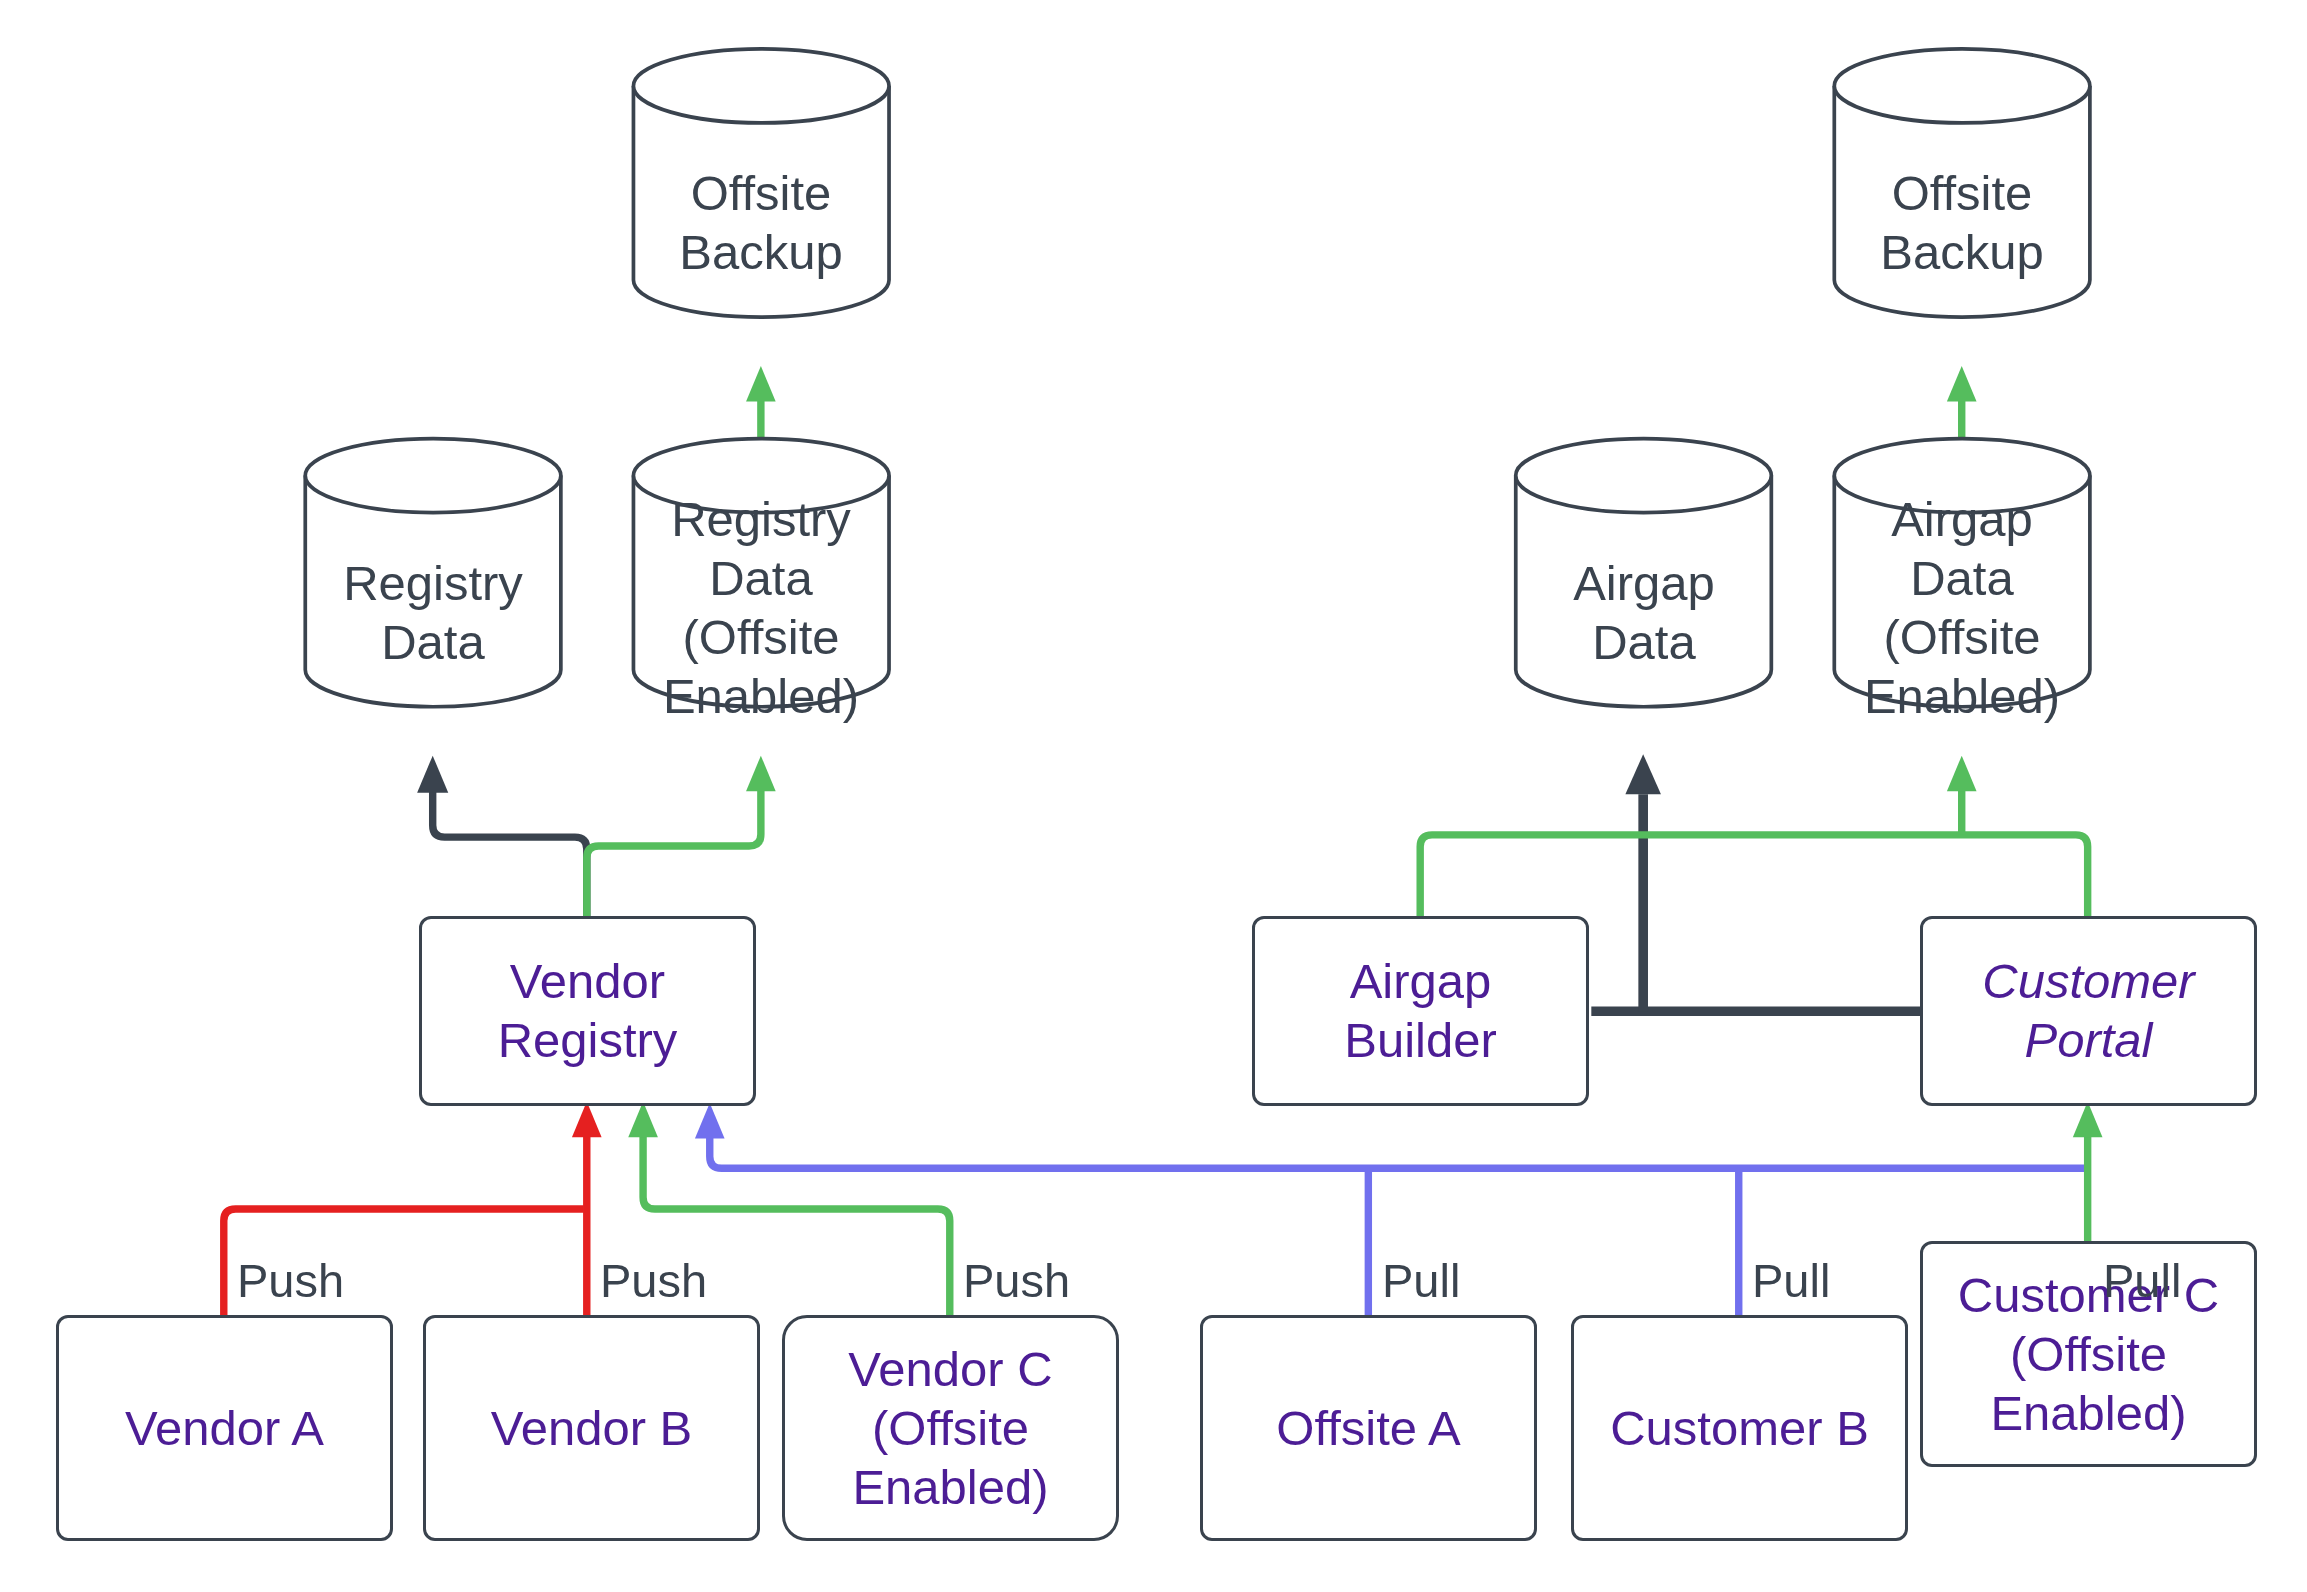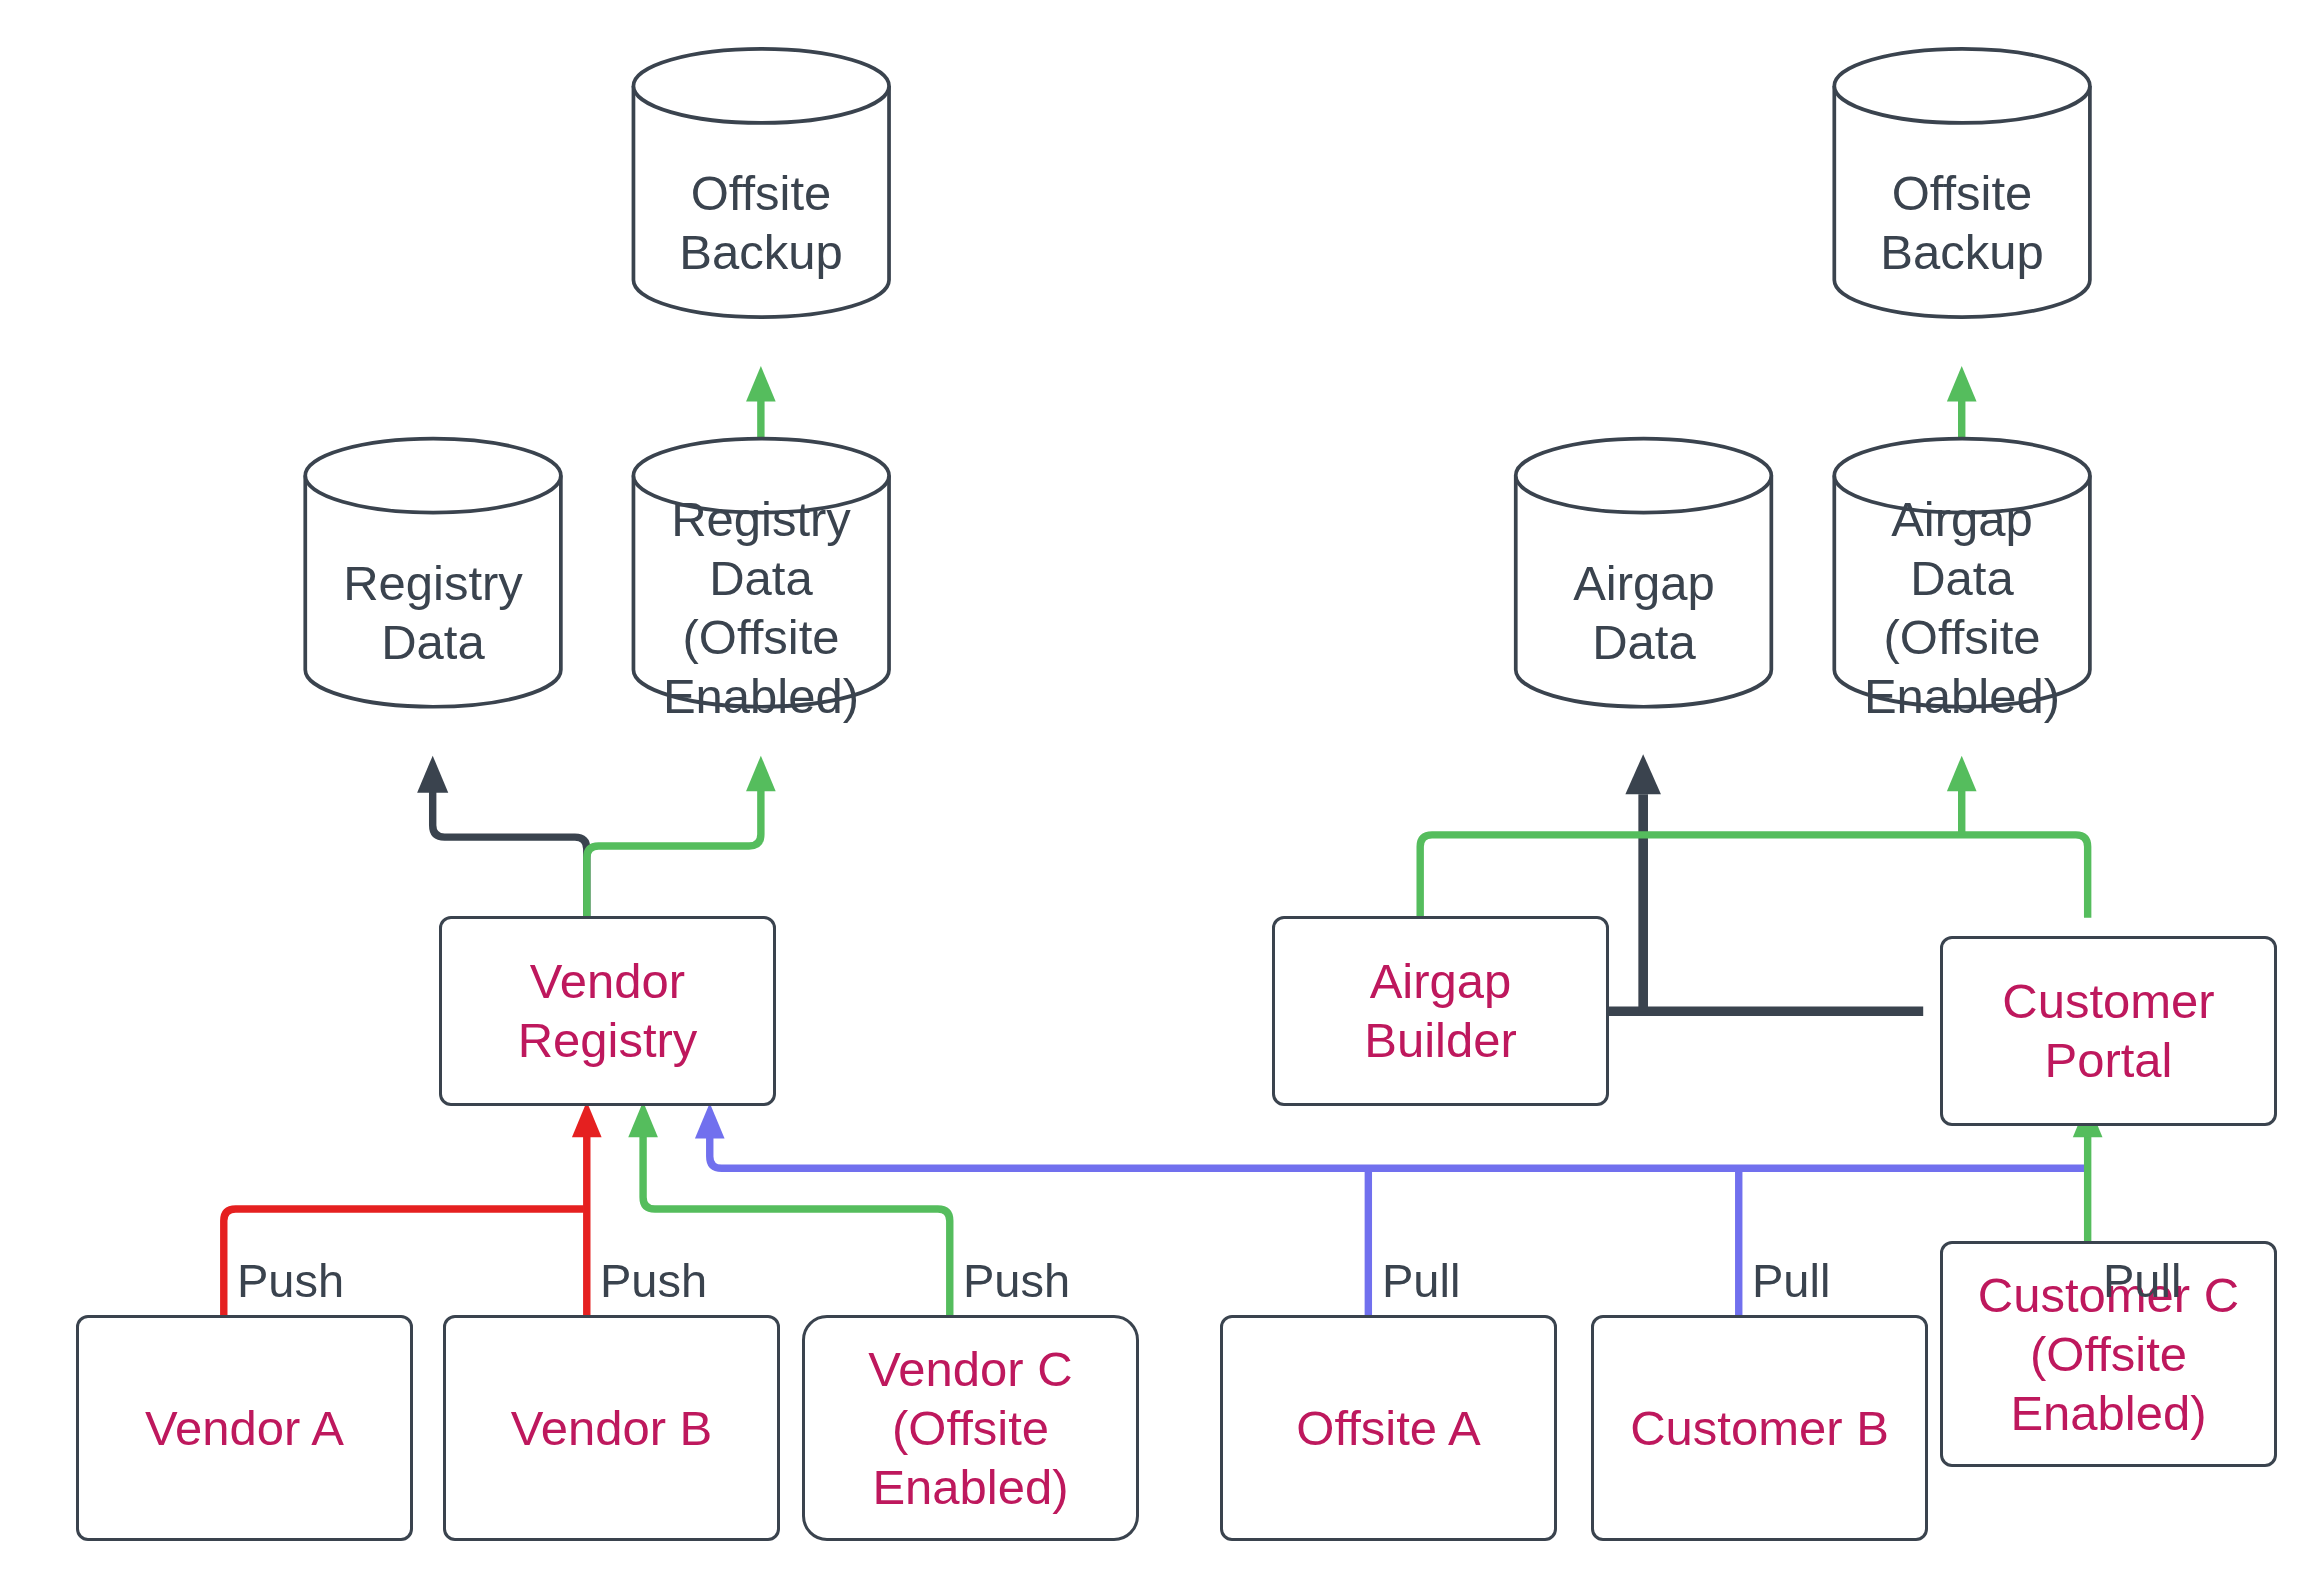--- a/index.html
+++ b/index.html
@@ -32,22 +32,21 @@
     background: #ffffff;
     border: 3.7px solid #3a434e;
     border-radius: 12px;
     display: flex;
     align-items: center;
     justify-content: center;
     text-align: center;
     white-space: pre-line;
     font-size: 49px;
     line-height: 59px;
-    color: #be185d;
-    margin-left: 20px;
+    color: #4c1d95;
   }
   .cyl-label {
     position: absolute;
     display: flex;
     align-items: center;
     justify-content: center;
     text-align: center;
     white-space: pre-line;
     font-size: 49px;
     line-height: 59px;
@@ -158,21 +157,21 @@
 Data</div>
   <div class="cyl-label" style="left:1834px; top:467px; width:256px; height:282px;">Airgap
 Data
 (Offsite
 Enabled)</div>
 
   <div class="box" style="left:419px; top:916px; width:337px; height:190px;">Vendor
 Registry</div>
   <div class="box" style="left:1252px; top:916px; width:337px; height:190px;">Airgap
 Builder</div>
-  <div class="box" style="left:1920px; top:936px; width:337px; height:190px;">Customer
+  <div class="box" style="left:1920px; top:916px; width:337px; height:190px;font-style:italic;">Customer
 Portal</div>
 
   <div class="box" style="left:56px; top:1315px; width:337px; height:226px;">Vendor A</div>
   <div class="box" style="left:423px; top:1315px; width:337px; height:226px;text-align:center;">Vendor B</div>
   <div class="box" style="left:782px; top:1315px; width:337px; height:226px;border-radius:25px;">Vendor C
 (Offsite
 Enabled)</div>
   <div class="box" style="left:1200px; top:1315px; width:337px; height:226px;">Offsite A</div>
   <div class="box" style="left:1571px; top:1315px; width:337px; height:226px;">Customer B</div>
   <div class="box" style="left:1920px; top:1241px; width:337px; height:226px;">Customer C

